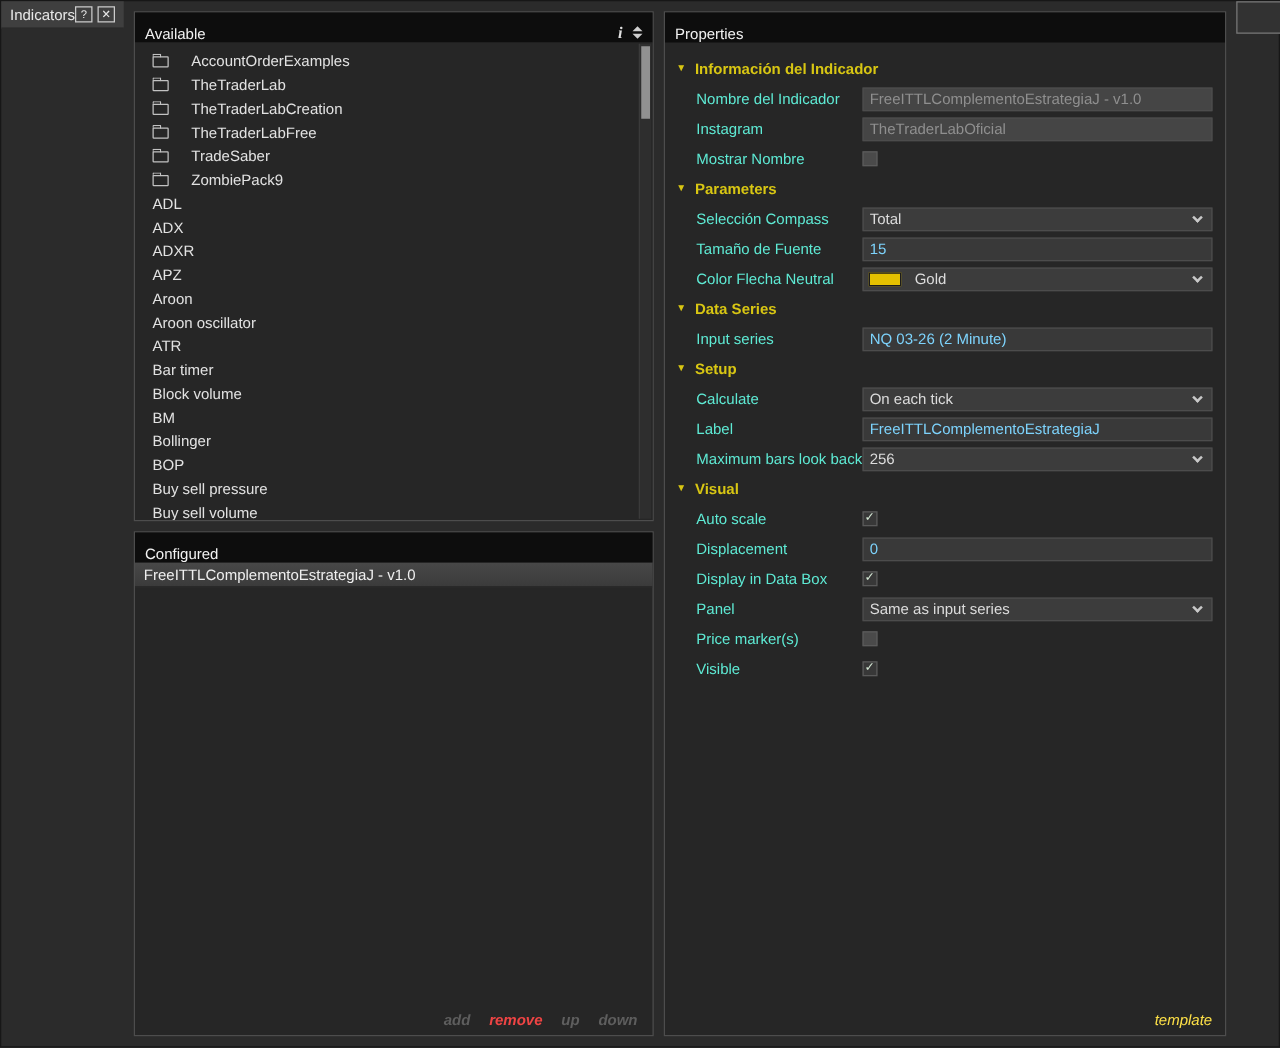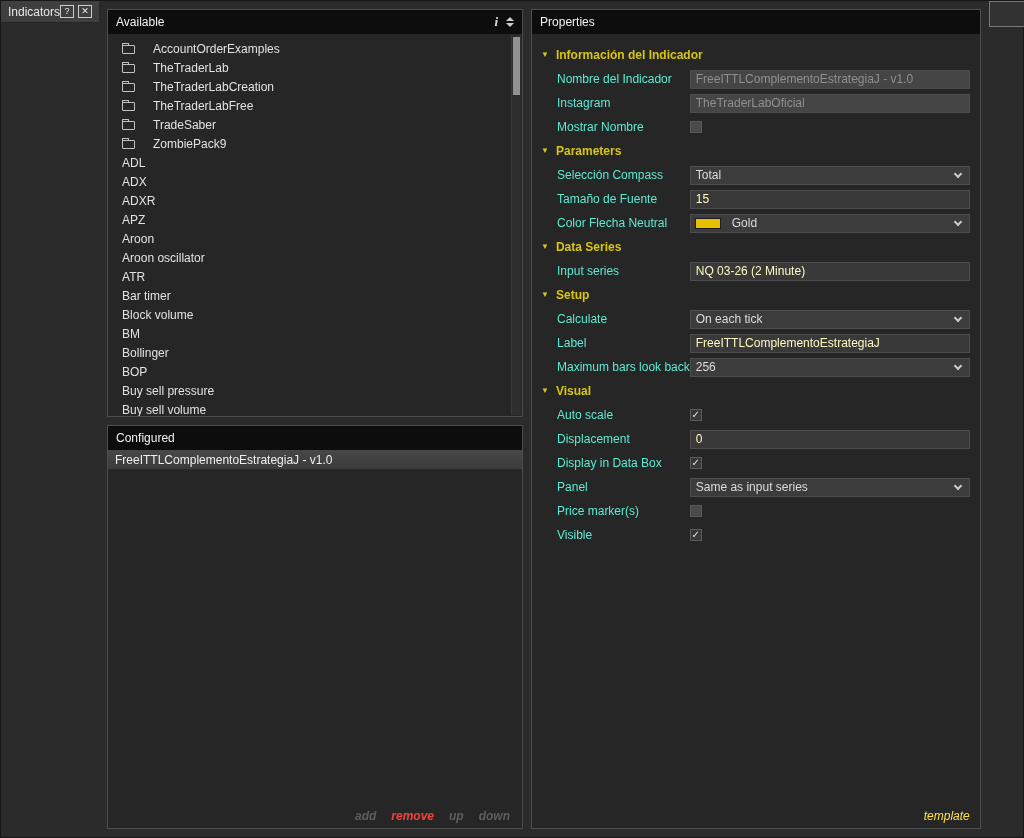--- a/index.html
+++ b/index.html
@@ -18,21 +18,21 @@
   .tb-btn { width: 14px; height: 13px; border: 1px solid #cccccc; background: #3f3f3f; color: #e8e8e8; font-size: 9px; line-height: 11px; text-align: center; cursor: default; }
 
   
   .content { flex: 1 1 auto; display: flex; gap: 8px; padding: 8px; min-height: 0; }
   .left-col { width: 416px; display: flex; flex-direction: column; gap: 8px; flex: 0 0 auto; }
   .panel { border: 1px solid #4d4d4d; background: #262626; display: flex; flex-direction: column; min-height: 0; }
   .available-panel { height: 408px; flex: 0 0 auto; }
   .configured-panel { flex: 1 1 auto; }
   .right-col { flex: 1 1 auto; position: relative; }
 
-  .panel-header { height: 24px; background: #0d0d0d; color: #f2f2f2; display: flex; align-items: center; padding: 0 8px; flex: 0 0 auto; }
+  .panel-header { height: 24px; background: #0d0d0d; color: #f2f2f2; display: flex; align-items: flex-end; padding: 0 8px; flex: 0 0 auto; }
   .hdr-icons { margin-left: auto; display: flex; align-items: center; gap: 8px; }
   .info-icon { font-family: "Liberation Serif", serif; font-style: italic; font-weight: bold; font-size: 13px; color: #e0e0e0; }
   .spin { display: flex; flex-direction: column; gap: 2px; align-items: center; }
   .spin-up { width: 0; height: 0; border-left: 4px solid transparent; border-right: 4px solid transparent; border-bottom: 4px solid #cfcfcf; }
   .spin-dn { width: 0; height: 0; border-left: 4px solid transparent; border-right: 4px solid transparent; border-top: 4px solid #cfcfcf; }
 
   
   .list-wrap { position: relative; flex: 1 1 auto; overflow: hidden; background: #262626; }
   .list { padding: 5px 14px 0 8px; overflow: hidden; height: 100%; }
   .list-row { height: 19px; display: flex; align-items: center; gap: 18px; color: #e2e2e2; white-space: nowrap; padding-left: 6px; }
@@ -49,21 +49,21 @@
   .action-link.enabled { color: #ef4444; text-align: center; }
 
   
   .props { flex: 1 1 auto; padding-top: 9px; overflow: hidden; }
   .section-row { height: 24px; display: flex; align-items: center; gap: 7px; padding-left: 9px; }
   .tri { font-size: 8px; color: #d8c613; line-height: 1; }
   .section-title { color: #d8c613; font-weight: bold; }
   .prop-row { height: 24px; display: flex; align-items: center; padding: 0 10px 0 25px; }
   .prop-label { flex: 1 1 auto; color: #5eead4; white-space: nowrap; }
   .prop-ctrl { width: 280px; flex: 0 0 auto; display: flex; align-items: center; }
-  .text-input { width: 100%; height: 19px; background: #393939; border: 1px solid #4c4c4c; color: #fef9c3; padding: 0 5px; font-family: "Liberation Sans", sans-serif; font-size: 12px; }
+  .text-input { width: 100%; height: 19px; background: #393939; border: 1px solid #4c4c4c; color: #7dd3fc; padding: 0 5px; font-family: "Liberation Sans", sans-serif; font-size: 12px; }
   .text-input:disabled { background: #454545; color: #8f8f8f; }
   .combo { width: 100%; height: 19px; background: #3c3c3c; border: 1px solid #4c4c4c; display: flex; align-items: center; cursor: default; }
   .combo-value { flex: 1 1 auto; padding-left: 5px; color: #dcdcdc; white-space: nowrap; overflow: hidden; }
   .chevron { width: 6px; height: 6px; border-right: 2px solid #c8c8c8; border-bottom: 2px solid #c8c8c8; transform: rotate(45deg); margin: -3px 8px 0 6px; flex: 0 0 auto; }
   .swatch { width: 26px; height: 11px; border: 1px solid #1c1c1c; margin: 0 6px 0 4px; flex: 0 0 auto; }
   .checkbox { width: 12px; height: 12px; background: #4a4a4a; border: 1px solid #5a5a5a; display: flex; align-items: center; justify-content: center; font-size: 10px; line-height: 1; color: #d6ead6; cursor: default; }
   .checkbox.checked { background: #383838; }
   .template-link { position: absolute; right: 10px; bottom: 5px; font-style: italic; color: #fde047; cursor: default; }
 
   

